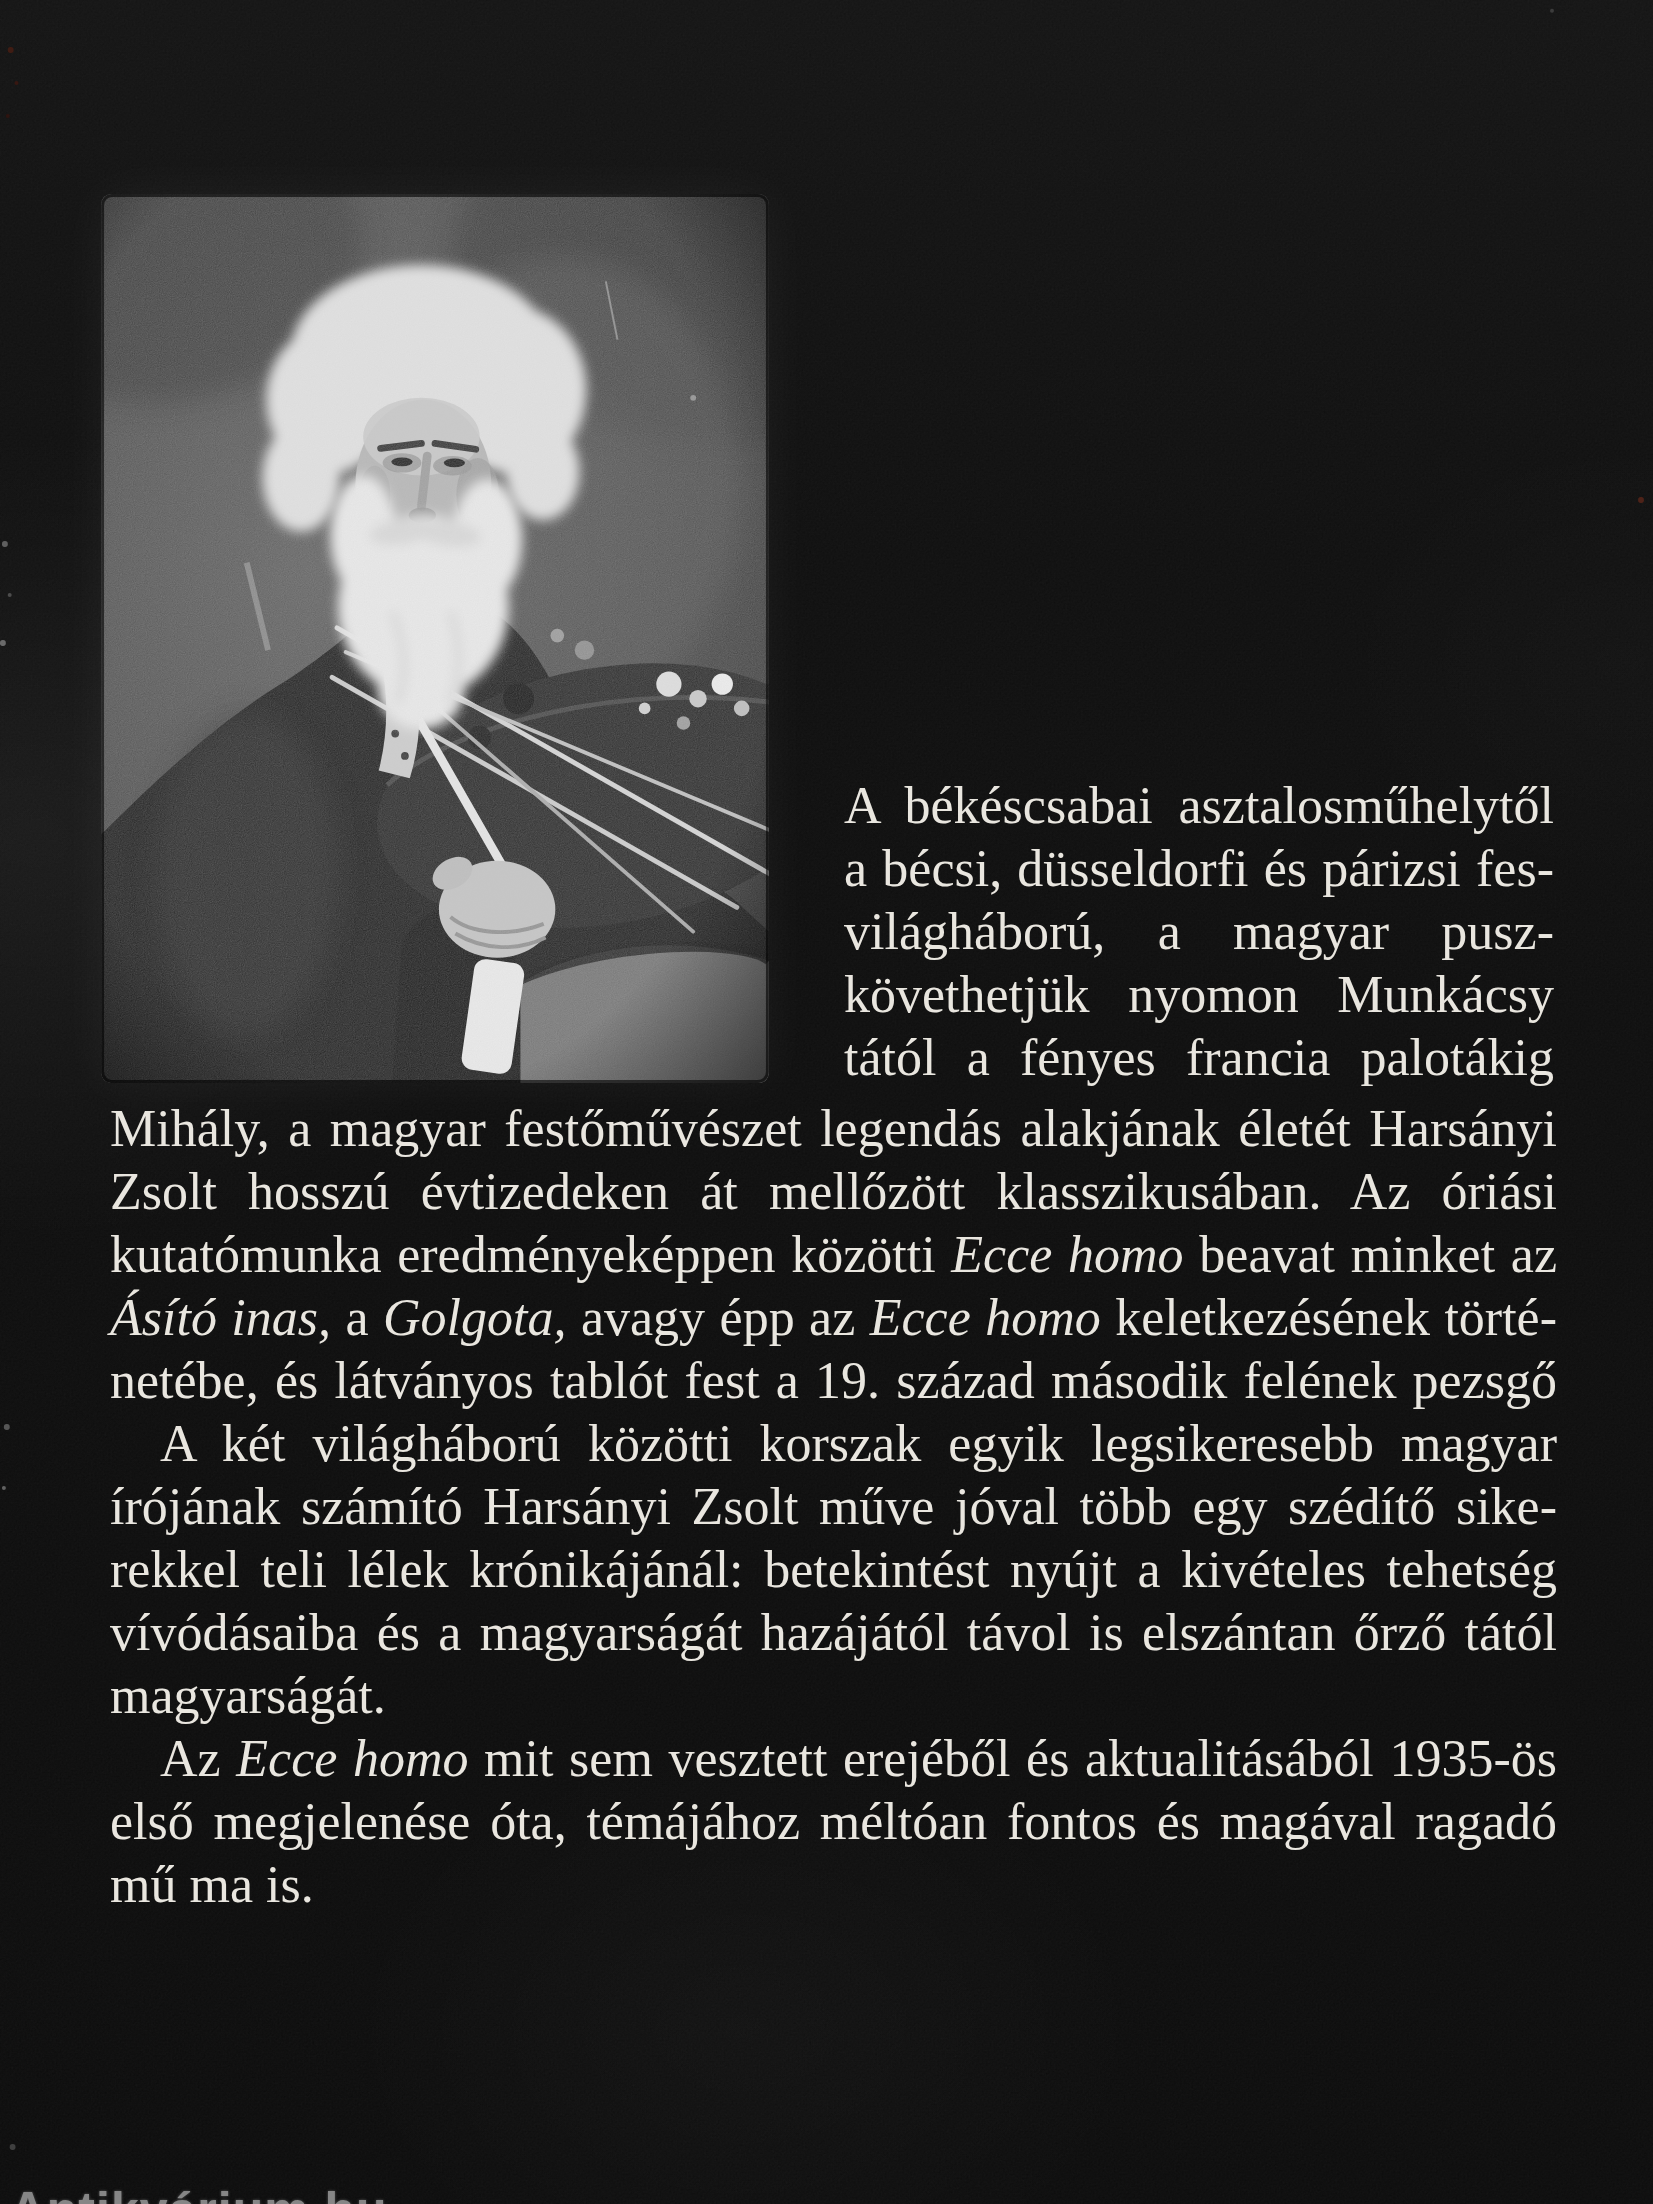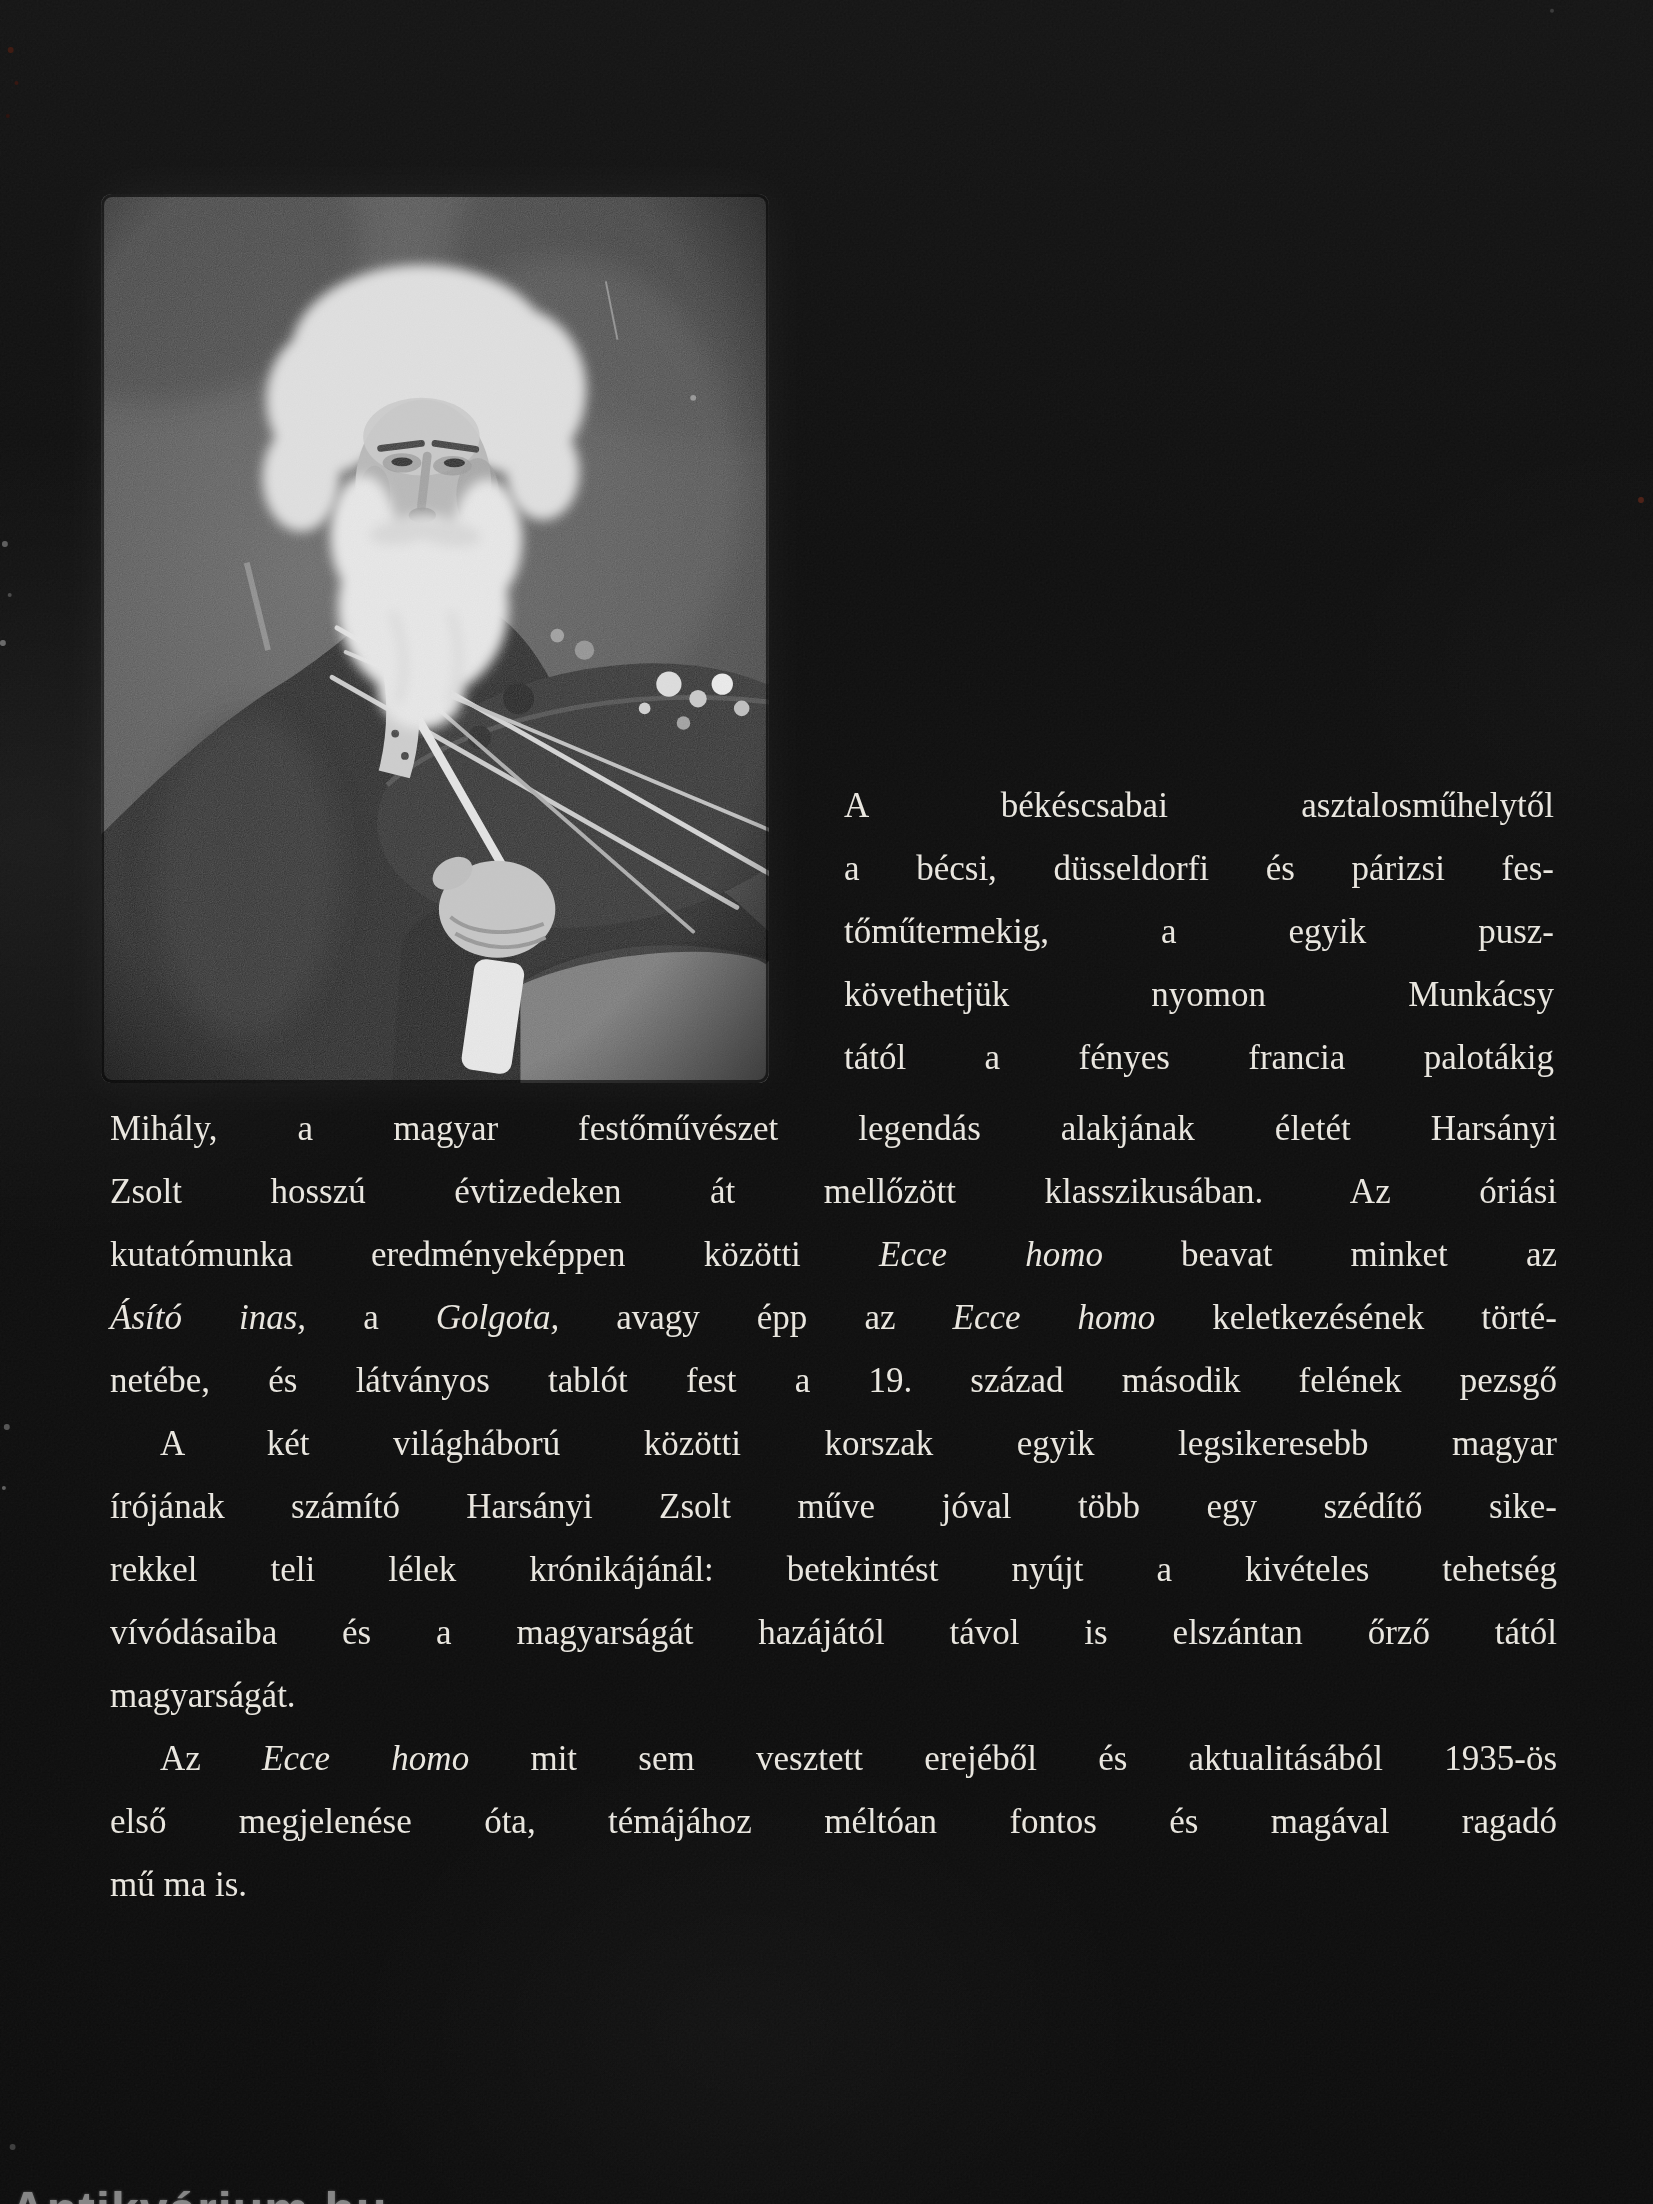--- a/index.html
+++ b/index.html
@@ -15,21 +15,21 @@
       radial-gradient(679px 485px at 45% 92%, rgba(255,255,255,0.022), transparent 60%),
       radial-gradient(485px 388px at 98% 30%, rgba(255,255,255,0.015), transparent 60%),
       linear-gradient(180deg,#111 0%, #0c0c0c 25%, #090909 100%);
   }
   .grain-layer{position:absolute;inset:0;opacity:.06;pointer-events:none;}
   .photo-frame{
     position:absolute;left:101px;top:194px;width:668px;height:889px;
     box-shadow:0 0 53px rgba(255,255,255,0.05);
     border-radius:9.7px;
   }
-  .text-block{position:absolute;color:#e9e6df;font-size:35px;}
+  .text-block{position:absolute;color:#e9e6df;font-size:52px;}
   .col-block{left:844px;top:774px;width:710px;}
   .body-block{left:110px;top:1097px;width:1447px;}
   .line{height:63px;line-height:63px;white-space:nowrap;}
   .line.jst{text-align:justify;text-align-last:justify;white-space:normal;}
   .line.ind{padding-left:50px;}
   .it{font-style:italic;}
   .watermark{
     position:absolute;left:9.7px;top:2181px;
     font-family:"Liberation Sans", sans-serif;font-weight:bold;
     font-size:50px;color:#868686;letter-spacing:1px;
@@ -179,21 +179,21 @@
 
       <rect width="688" height="916" filter="url(#grain)" opacity=".3"></rect>
       <rect width="688" height="916" fill="url(#vig)"></rect>
       <rect x="1.5" y="1.5" width="685" height="913" rx="10" fill="none" stroke="#000" stroke-opacity=".6" stroke-width="3"></rect>
     </g>
   </svg>
 
   <div class="text-block col-block" id="col-block">
       <div class="line jst"><span>A békéscsabai asztalosműhelytől</span></div>
       <div class="line jst"><span>a bécsi, düsseldorfi és párizsi fes-</span></div>
-      <div class="line jst"><span>tőműtermekig, a egyik pusz-</span></div>
+      <div class="line jst"><span>világháború, a magyar pusz-</span></div>
       <div class="line jst"><span>követhetjük nyomon Munkácsy</span></div>
       <div class="line jst"><span>tától a fényes francia palotákig</span></div>
     </div>
 
   <div class="text-block body-block" id="body-block">
       <div class="line jst"><span>Mihály, a magyar festőművészet legendás alakjának életét Harsányi</span></div>
       <div class="line jst"><span>Zsolt hosszú évtizedeken át mellőzött klasszikusában. Az óriási</span></div>
       <div class="line jst"><span>kutatómunka eredményeképpen közötti </span><span class="it">Ecce homo</span><span> beavat minket az</span></div>
       <div class="line jst"><span class="it">Ásító inas,</span><span> a </span><span class="it">Golgota,</span><span> avagy épp az </span><span class="it">Ecce homo</span><span> keletkezésének törté-</span></div>
       <div class="line jst"><span>netébe, és látványos tablót fest a 19. század második felének pezsgő</span></div>

